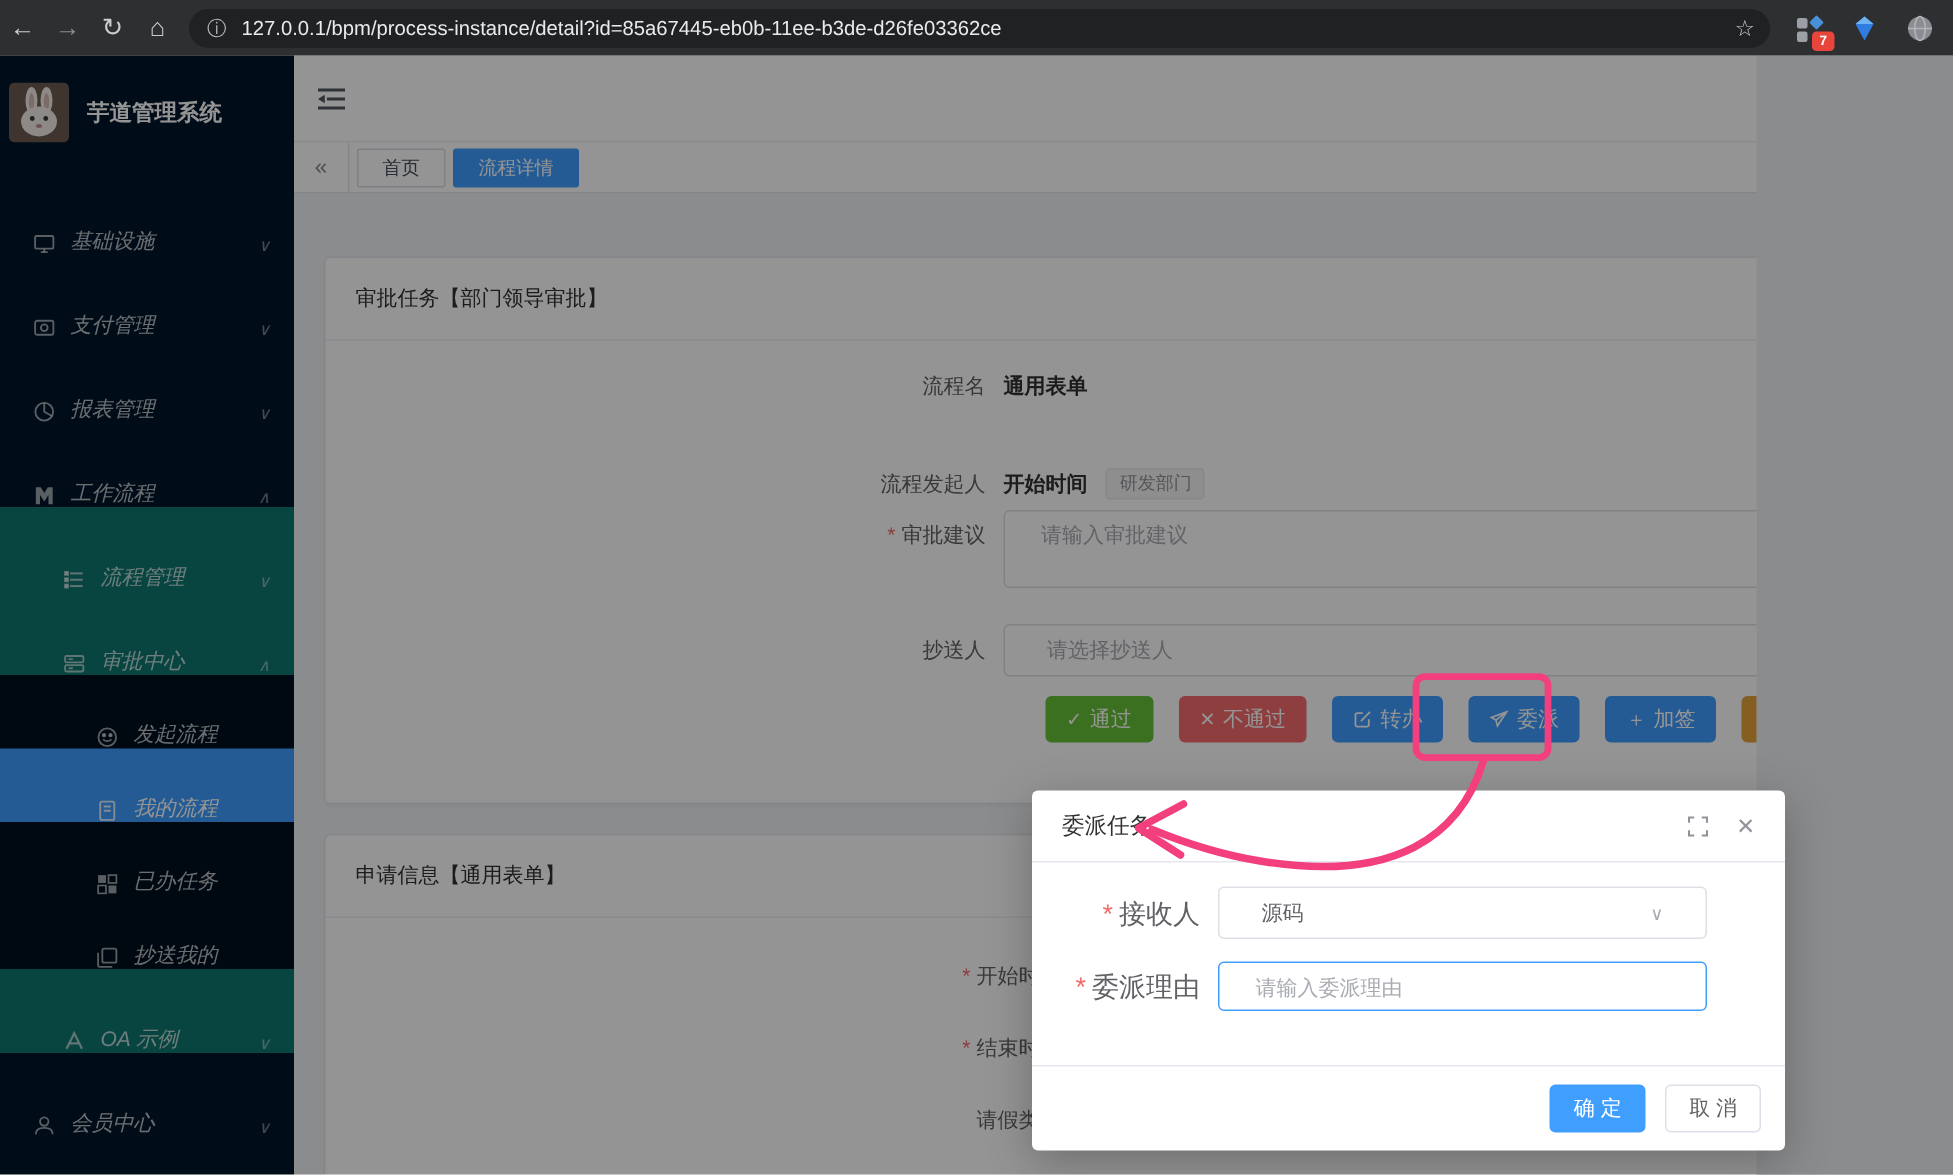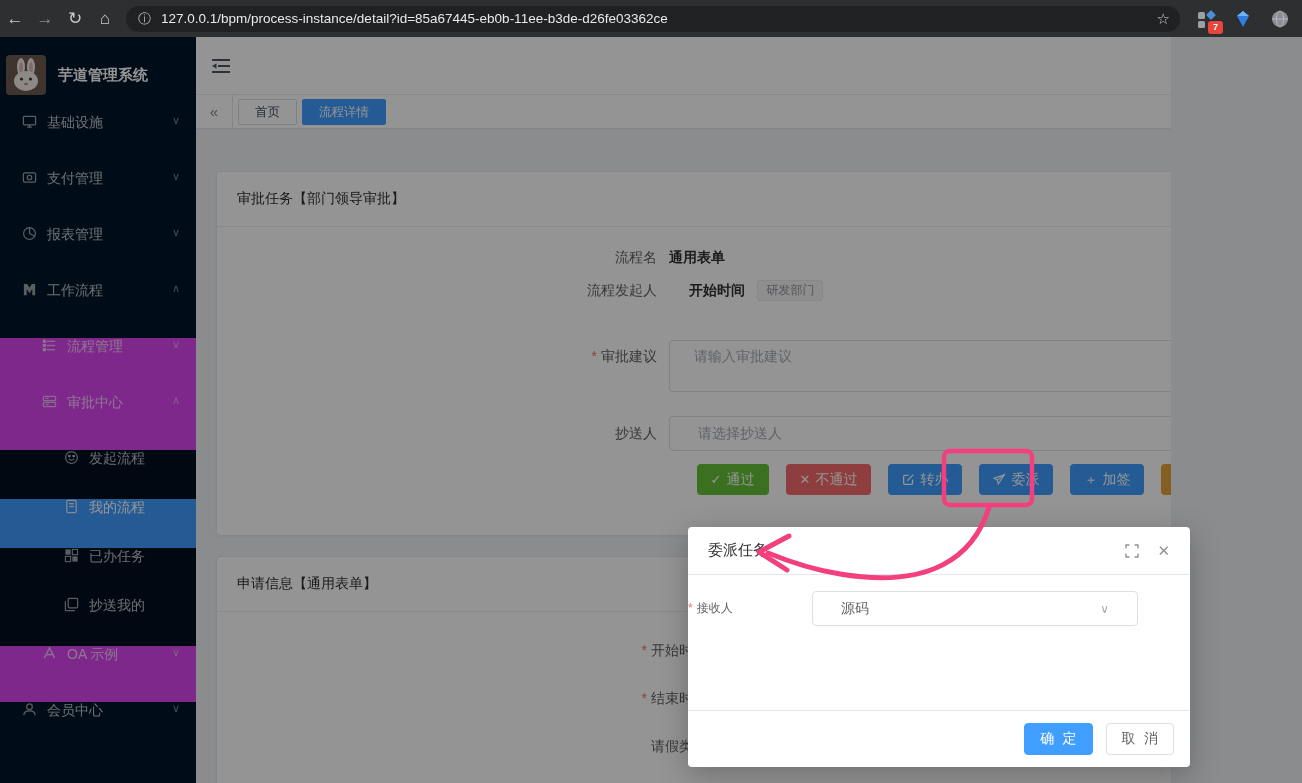--- a/index.html
+++ b/index.html
@@ -20,25 +20,25 @@
   .badge{position:absolute;right:-7px;bottom:-5px;min-width:13px;height:13px;border-radius:3px;
          font-size:9px;font-weight:bold;line-height:13px;text-align:center;padding:0 1px;}
   .badge.red{background:#e8453c;color:#fff;}
   
   .app{position:absolute;left:0;top:37px;width:1171px;height:746px;display:flex;}
   .sidebar{width:196px;flex:0 0 auto;background:#001529;color:rgba(255,255,255,0.72);
            position:relative;overflow:hidden;}
   .logo{display:flex;align-items:center;padding:12px 6px;height:52px;box-sizing:content-box;}
   .logo-title{color:#fff;font-size:15px;font-weight:bold;margin-left:12px;}
   .menu{position:absolute;top:77px;left:0;right:0;}
-  .mi{display:flex;align-items:flex-start;height:56px;font-size:14px;cursor:pointer;position:relative;}
+  .mi{display:flex;align-items:flex-end;height:56px;font-size:14px;cursor:pointer;position:relative;font-style:italic;}
   .mi .ic{flex:0 0 auto;margin-right:10px;opacity:.85;}
   .mi .chev{position:absolute;right:16px;font-size:11px;color:rgba(255,255,255,0.45);}
   .lv1{padding-left:22px;}
-  .lv2{padding-left:42px;background:#d946ef;}
+  .lv2{padding-left:42px;background:#0f766e;}
   .lv3{padding-left:64px;height:49px;background:#00101f;}
   .mi.active{background:#409eff;color:#fff;}
   
   .main{flex:1;display:flex;flex-direction:column;min-width:0;background:#fff;}
   .app-header{height:57px;border-bottom:1px solid #ececee;display:flex;align-items:center;
               padding-left:14px;background:#fff;}
   .tabbar{height:33px;border-bottom:1px solid #dfe4ea;display:flex;align-items:center;background:#fff;}
   .tab-collapse{width:36px;height:33px;border-right:1px solid #e4e7ed;color:#7d8694;font-size:15px;
                 display:flex;align-items:center;justify-content:center;cursor:pointer;}
   .tab{height:26px;line-height:24px;border:1px solid #d8dce5;background:#fff;color:#495060;
@@ -75,27 +75,27 @@
   .ebtn .bic{font-size:13px;line-height:1;}
   
   .dim{position:absolute;left:0;top:37px;right:0;bottom:0;background:rgba(0,0,0,0.42);z-index:50;}
   .modal{position:absolute;left:688px;top:527px;width:502px;height:240px;background:#fff;
          border-radius:4px;box-shadow:0 8px 30px rgba(0,0,0,0.25);z-index:60;}
   .modal-h{height:47px;display:flex;align-items:center;padding:0 20px;border-bottom:1px solid #e4e7ed;}
   .modal-title{font-size:15px;color:#303133;}
   .modal-icons{margin-left:auto;display:flex;align-items:center;gap:18px;color:#909399;}
   .modal-close{font-size:15px;color:#909399;cursor:pointer;}
   .mrow{position:absolute;left:0;right:16px;display:flex;align-items:center;}
-  .mlabel{width:112px;font-size:12px;color:#606266;flex:0 0 auto;}
+  .mlabel{width:112px;text-align:right;font-size:18px;color:#606266;flex:0 0 auto;}
   .mctrl{margin-left:12px;width:326px;position:relative;}
   input.el.focused{border-color:#409eff;}
   .modal-f{position:absolute;left:0;right:0;top:183px;border-top:1px solid #e4e7ed;height:56px;
            display:flex;align-items:center;justify-content:flex-end;padding-right:16px;gap:13px;}
   .mbtn{height:32px;border-radius:4px;font-size:14px;padding:0 15px;cursor:pointer;
-        font-family:Liberation Mono, monospace;}
+        font-family:Liberation Sans, sans-serif;}
   .mbtn.primary{background:#409eff;border:1px solid #409eff;color:#fff;}
   .mbtn.plain{background:#fff;border:1px solid #dcdfe6;color:#606266;}
   
   .annot{position:absolute;left:0;top:0;width:1302px;height:783px;z-index:70;pointer-events:none;}
 </style>
 </head>
 <body>
 
 <div class="browser">
   <span class="bnav">←</span>
@@ -274,21 +274,21 @@
       <div class="tab active">流程详情</div>
     </div>
     <div class="content">
 
       <section class="card card1">
         <div class="card-h">审批任务【部门领导审批】</div>
         <div class="frow" style="top:77px;">
           <span class="flabel">流程名</span>
           <span class="fctrl fvalue">通用表单</span>
         </div>
-        <div class="frow" style="top:108px;gap:20px;">
+        <div class="frow" style="top:140px;">
           <span class="flabel">流程发起人</span>
           <span class="fctrl">
             <span class="fvalue">开始时间</span>
             <span class="tag-info">研发部门</span>
           </span>
         </div>
         <div class="frow" style="top:168px;align-items:flex-start;">
           <span class="flabel req" style="margin-top:8px;">审批建议</span>
           <span class="fctrl">
             <textarea class="el" readonly="" placeholder="请输入审批建议" style=""></textarea>
@@ -383,20 +383,26 @@
   </div>
   <div class="mrow" style="top:64px;">
     <span class="mlabel req">接收人</span>
     <span class="mctrl">
       <span class="selectbox">
         <span class="val">源码</span>
         <span class="arrow">∨</span>
       </span>
     </span>
   </div>
+  <div class="mrow" style="top:114px;">
+    <span class="mlabel req">委派理由</span>
+    <span class="mctrl">
+      <input class="el focused" readonly="" placeholder="请输入委派理由" style="">
+    </span>
+  </div>
   <div class="modal-f">
     <button class="mbtn primary">确 定</button>
     <button class="mbtn plain">取 消</button>
   </div>
 </div>
 
 <svg class="annot">
   <rect x="944" y="451" width="88" height="54" rx="6" fill="none" stroke="#f43f7e" stroke-width="4.5"></rect>
   <path d="M 989 507 C 974 557 930 589 840 574 C 815 570 790 562 768 553" fill="none" stroke="#f43f7e" stroke-width="5" stroke-linecap="round"></path>
   <path d="M 789 536 L 759 552 L 787 570" fill="none" stroke="#f43f7e" stroke-width="5" stroke-linecap="round" stroke-linejoin="round"></path>

